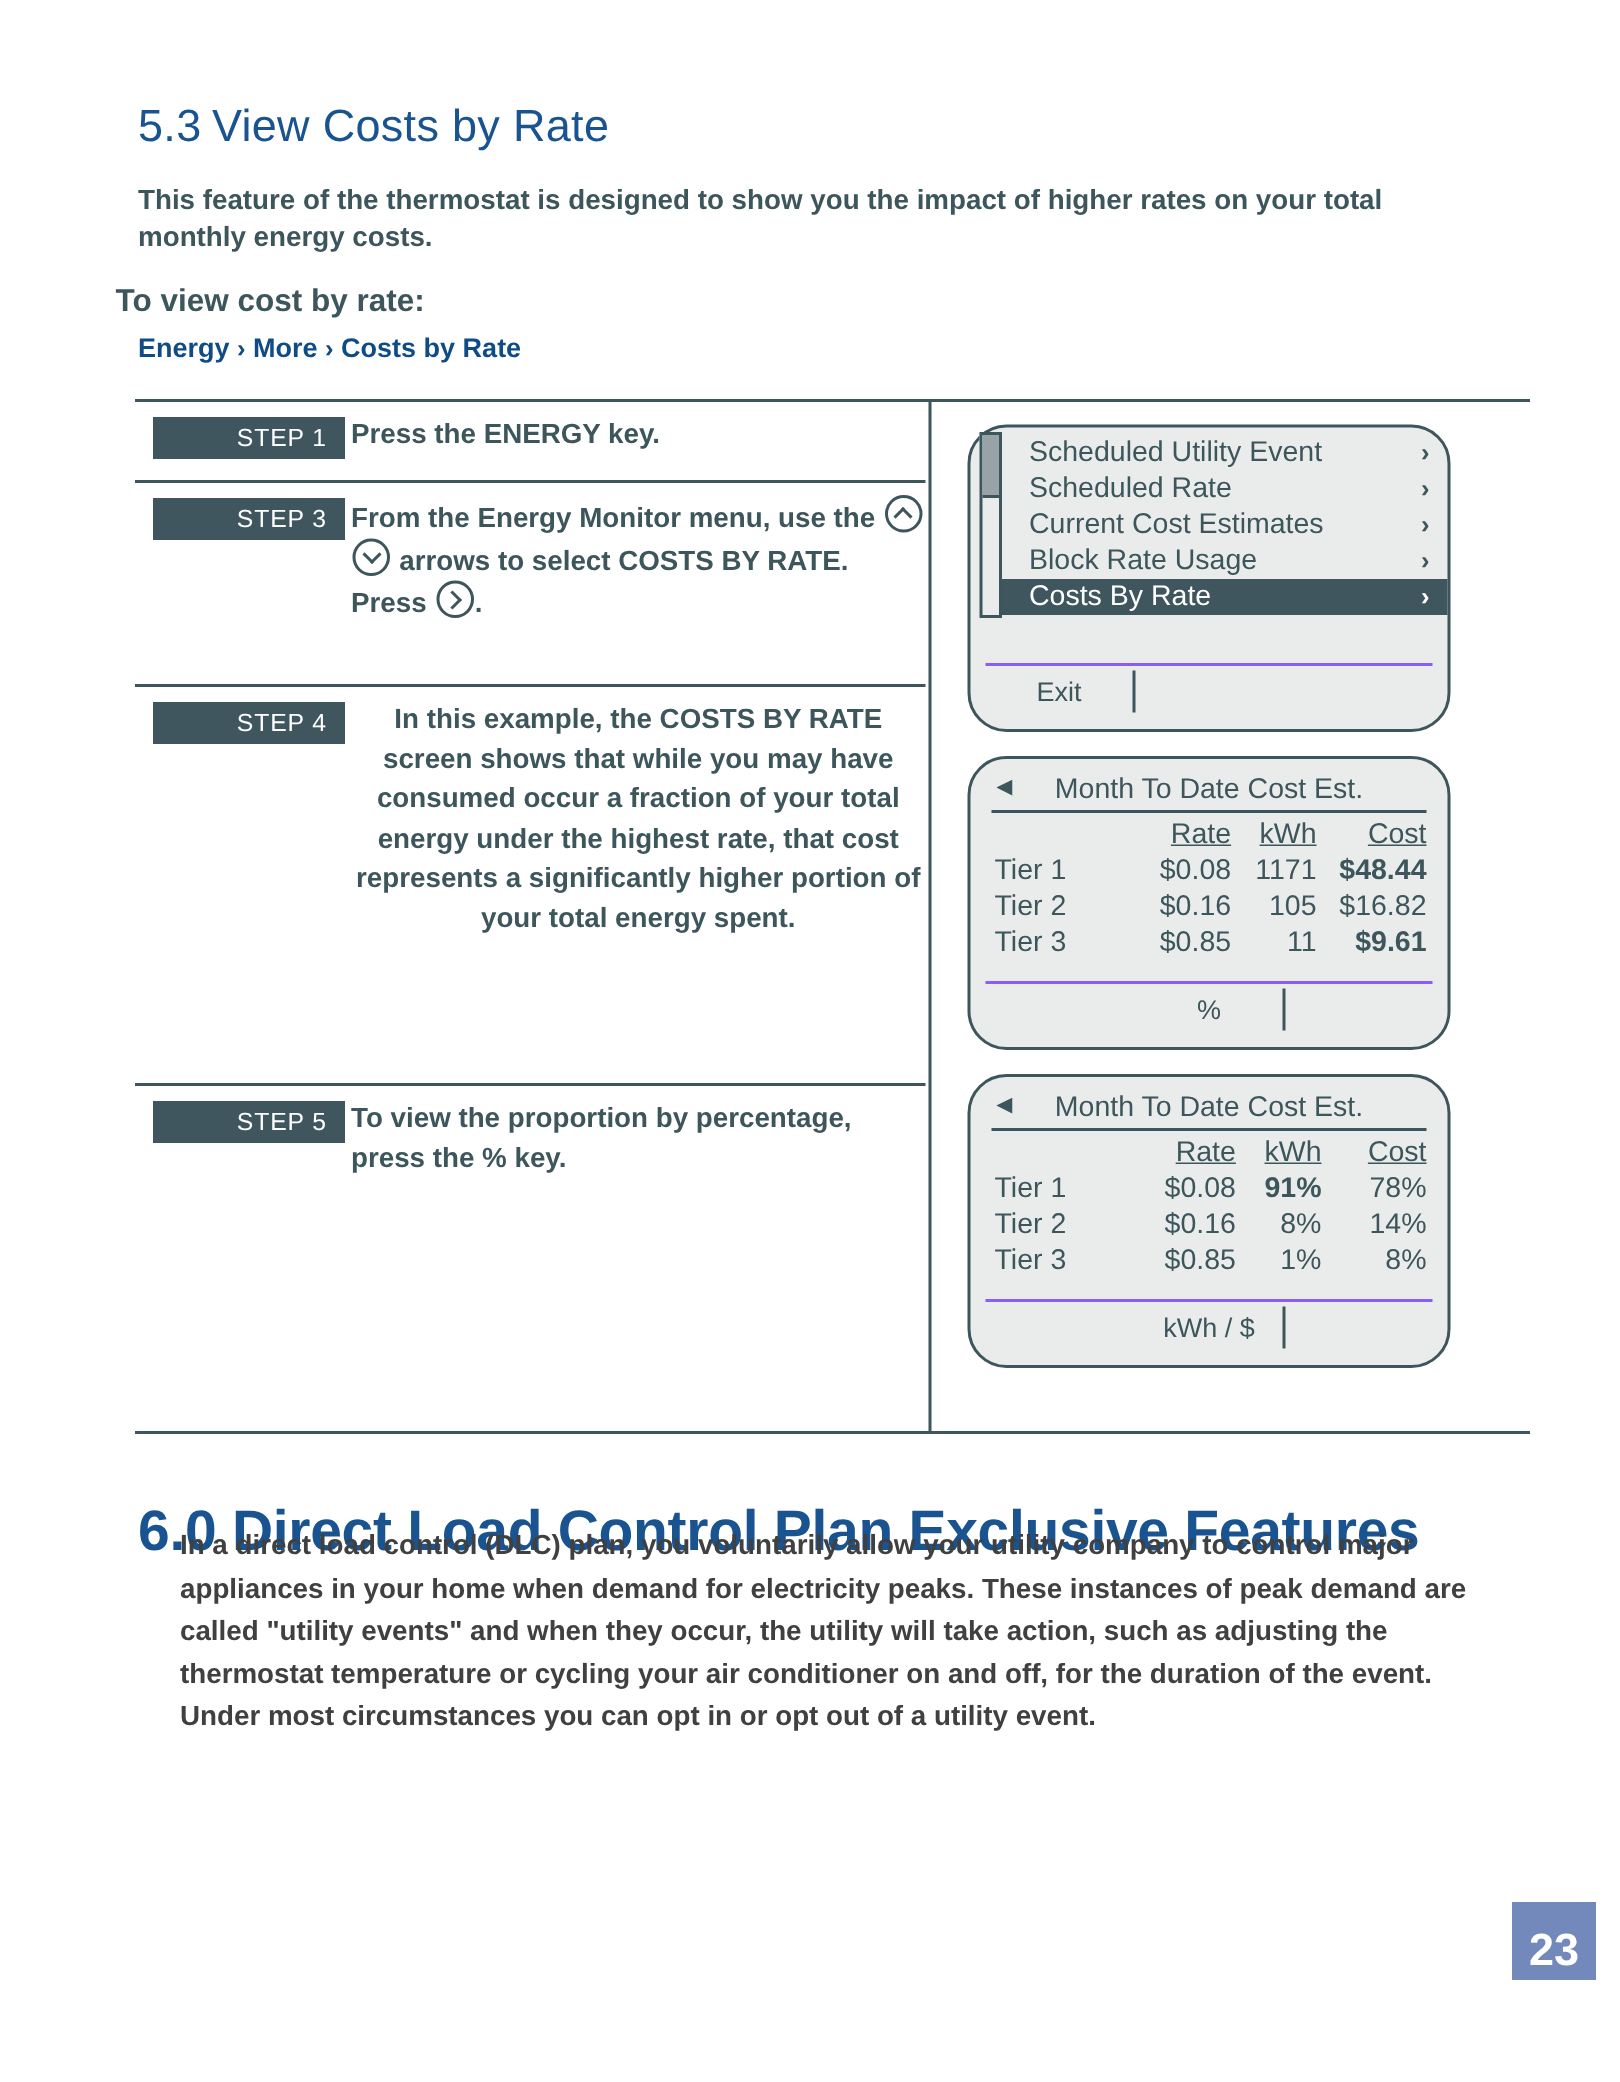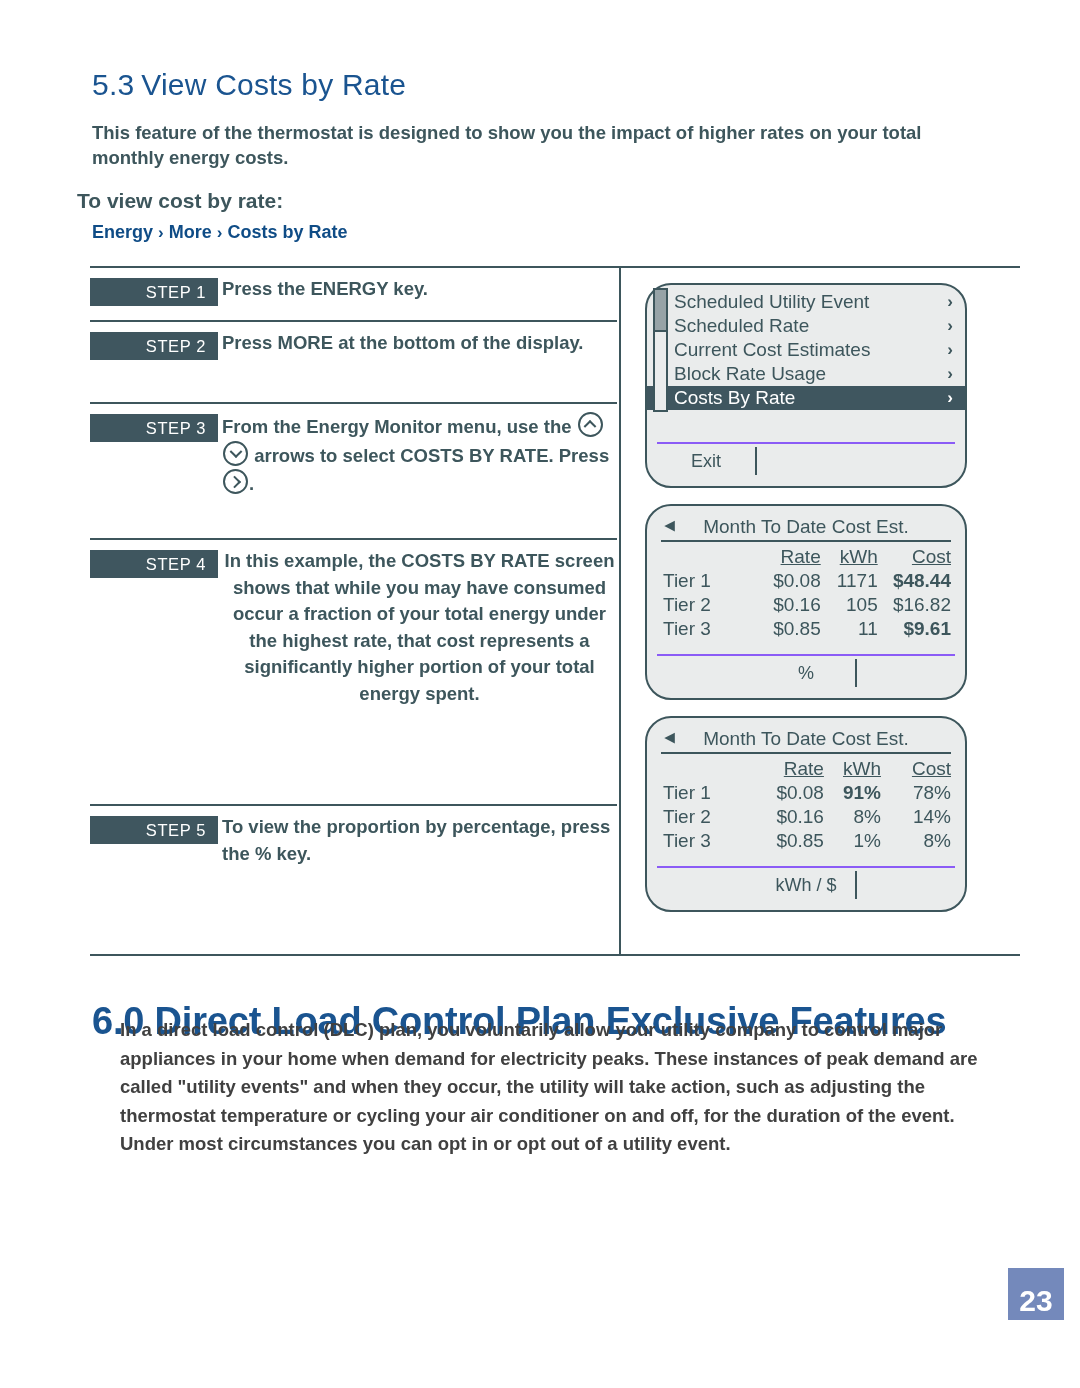--- a/index.html
+++ b/index.html
@@ -120,21 +120,21 @@
     height: 28px;
     background: #3f565f;
     color: #ffffff;
     font-size: 16.5px;
     letter-spacing: 0.6px;
     display: flex;
     align-items: center;
     justify-content: flex-end;
     padding-right: 12px;
     box-sizing: border-box;
-    margin-left: 0;
+    margin-left: 12px;
     margin-top: 2px;
   }
   .step-text {
     flex: 1 1 auto;
     padding-left: 4px;
     font-size: 18.5px;
     font-weight: bold;
     line-height: 26.5px;
     color: #3d565c;
   }
@@ -209,21 +209,21 @@
     left: 18px;
     top: 9px;
     font-size: 19px;
     font-weight: bold;
     color: #3d565c;
     line-height: 1;
   }
 
   .menu-area {
     position: relative;
-    padding: 5px 0 0 0;
+    padding: 5px 0 0 12px;
   }
   .scrollbar {
     position: absolute;
     left: 6px;
     top: 3px;
     width: 15px;
     height: 124px;
     border: 2px solid #3d565c;
     background: #eaecec;
     box-sizing: border-box;
@@ -362,24 +362,20 @@
   <div class="rule-bottom"></div>
   <div class="rule-vert"></div>
 
   <div class="steps">
 
     <div class="step-row step-r1">
       <div class="step-badge">STEP 1</div>
       <div class="step-text">Press the ENERGY key.</div>
     </div>
 
-    <div class="step-row step-r2">
-      <div class="step-badge">STEP 2</div>
-      <div class="step-text">Press MORE at the bottom of the display.</div>
-    </div>
 
     <div class="step-row step-r3">
       <div class="step-badge">STEP 3</div>
       <div class="step-text">
         <span>From the Energy Monitor menu, use the</span>
         <span class="circ up"></span><span class="circ down"></span>
         <span>arrows to select COSTS BY RATE. Press</span>
         <span class="circ right"></span><span>.</span>
       </div>
     </div>

